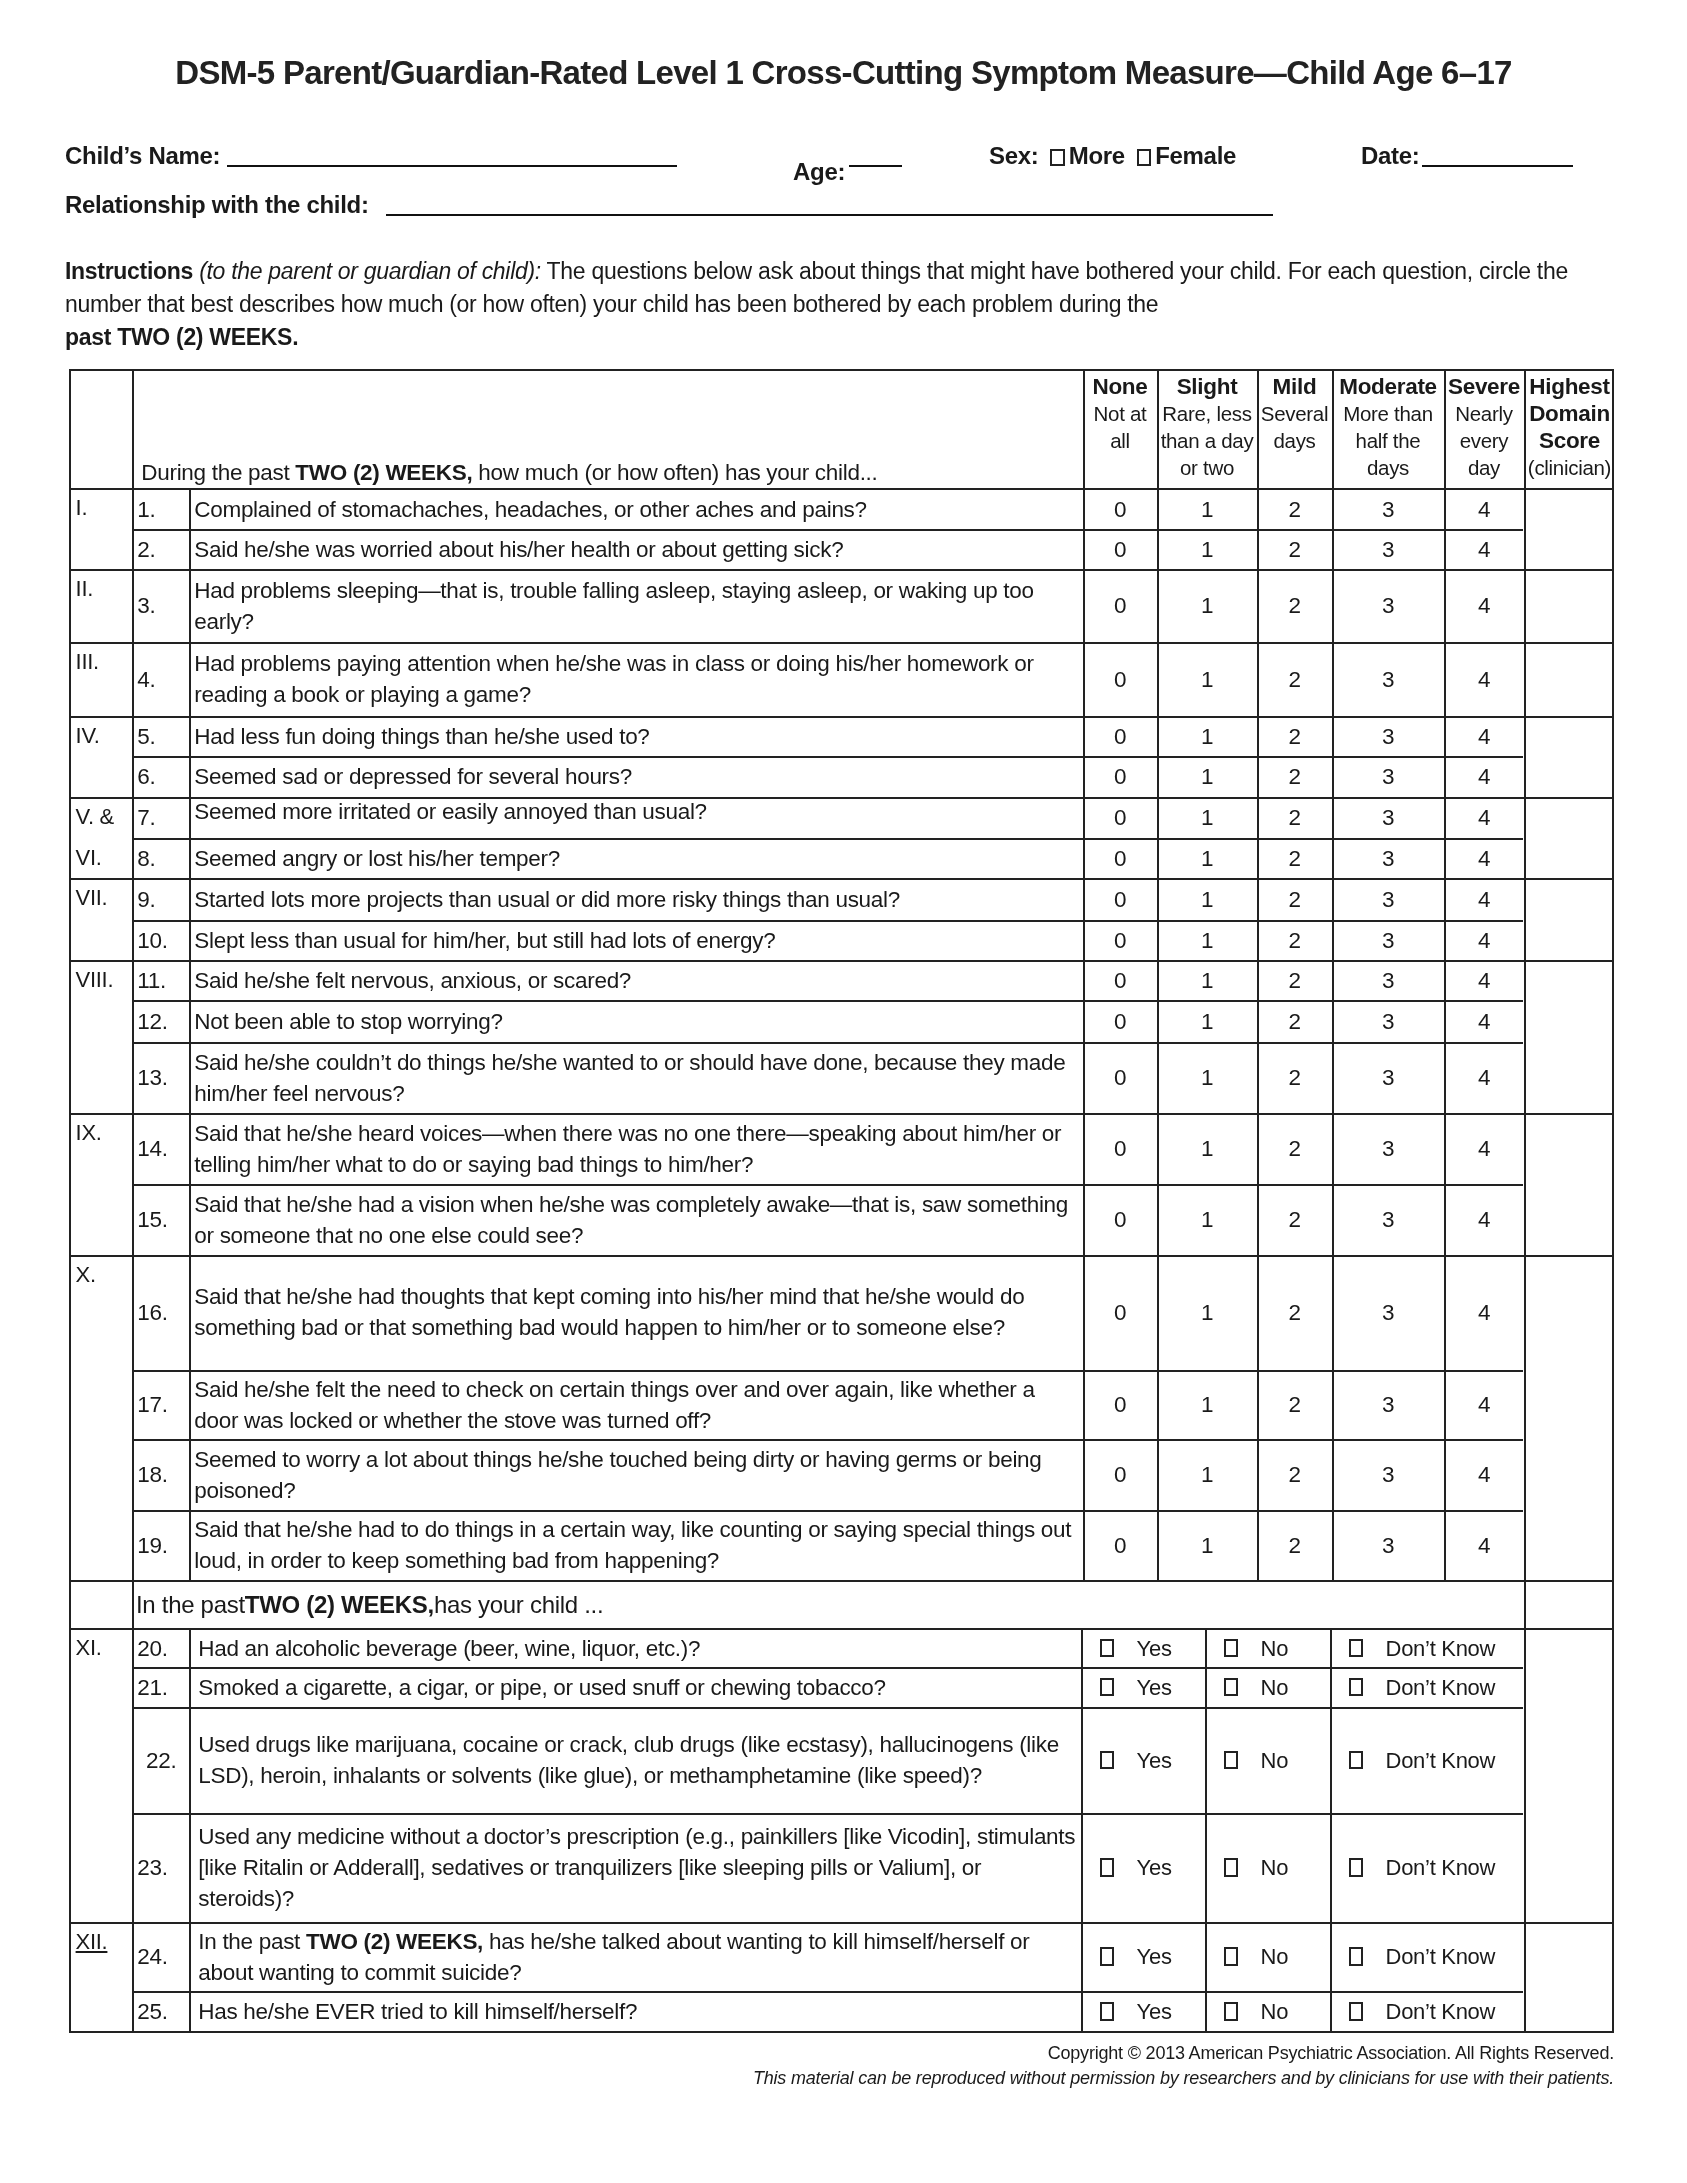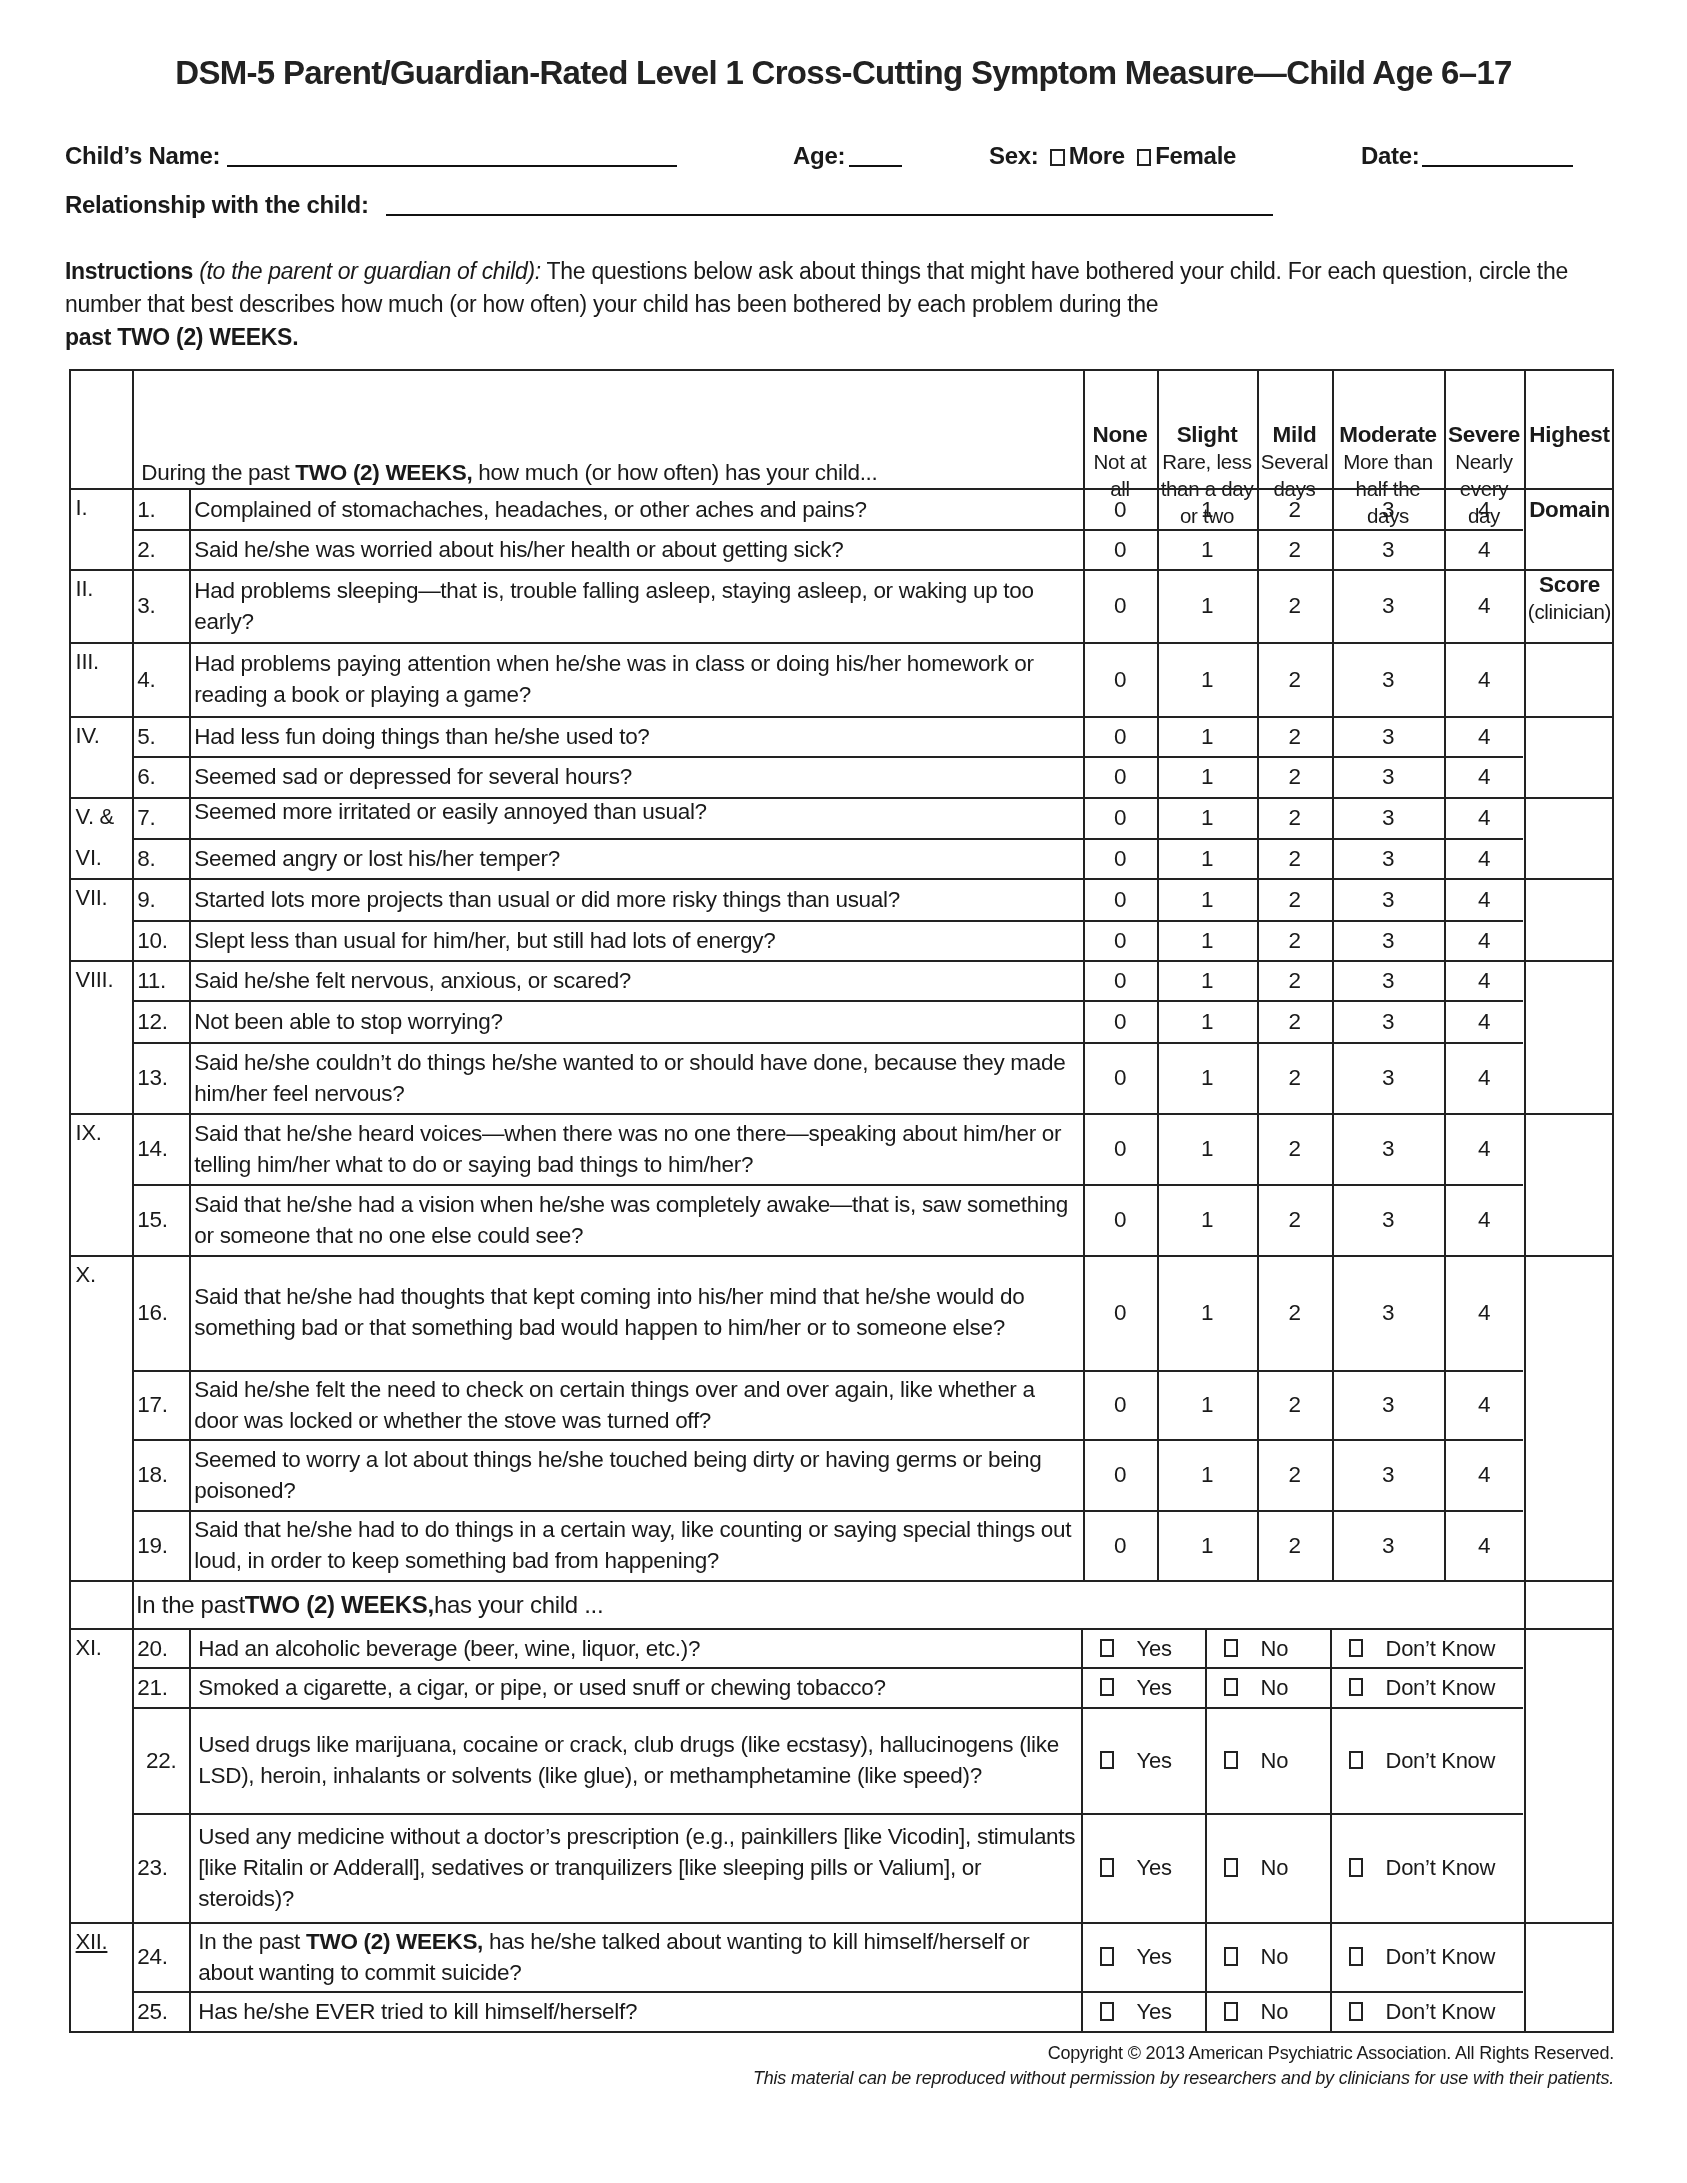--- a/index.html
+++ b/index.html
@@ -15,37 +15,37 @@
   .instr b { font-weight:bold; }
   .instr i { font-style:italic; }
 
   
   .tbl { position:absolute; left:69px; top:369px; width:1545px; height:1664px; border:2px solid #222; box-sizing:border-box; }
   .cell { position:absolute; box-sizing:border-box; display:flex; align-items:center; font-size:22.5px; letter-spacing:-0.3px; line-height:31px; }
   .hline { position:absolute; height:0; border-top:2px solid #222; }
   .vline { position:absolute; width:0; border-left:2px solid #222; }
   .center { justify-content:center; text-align:center; }
   .hdr { flex-direction:column; justify-content:flex-start; padding-top:4px; font-size:20.5px; line-height:27px; text-align:center; }
-  .hdr b { font-size:22.5px;margin-top:48px; }
+  .hdr b { font-size:22.5px; }
   .domain { align-items:flex-start; padding-left:6.6px; padding-top:4px; font-size:22px; }
   .qnum { justify-content:flex-start; padding-left:5.3px; font-size:22.5px; }
   .qtext { padding-left:5.3px; padding-right:4px; }
   .opt { justify-content:flex-start; padding-left:18.5px; font-size:22px; }
   .opt .cbx { margin:0 22.5px 0 0; width:14.6px; height:18.5px; }
   .foot { right:73px; text-align:right; font-size:18px; letter-spacing:-0.2px; }
 </style>
 </head>
 <body>
 
 <div class="abs title">DSM-5 Parent/Guardian-Rated Level 1 Cross-Cutting Symptom Measure—Child Age 6–17</div>
 
 <div class="abs lbl" style="left:65px;top:142px;">Child’s Name:</div>
 <div class="line" style="left:227px;top:165px;width:450px;"></div>
 
-<div class="abs lbl" style="left:793px;top:142px;">Age:</div>
+<div class="abs lbl" style="left:793px;top:158px;">Age:</div>
 <div class="line" style="left:849px;top:165px;width:53px;"></div>
 
 <div class="abs lbl" style="left:989px;top:142px;">
   <span>Sex:</span>
   <span class="cbx"></span><span>More</span>
   <span class="cbx"></span><span>Female</span>
 </div>
 
 <div class="abs lbl" style="left:1361px;top:142px;">Date:</div>
 <div class="line" style="left:1422px;top:165px;width:151px;"></div>

